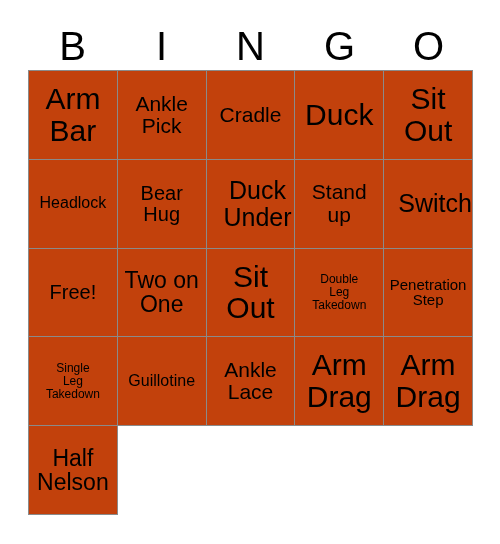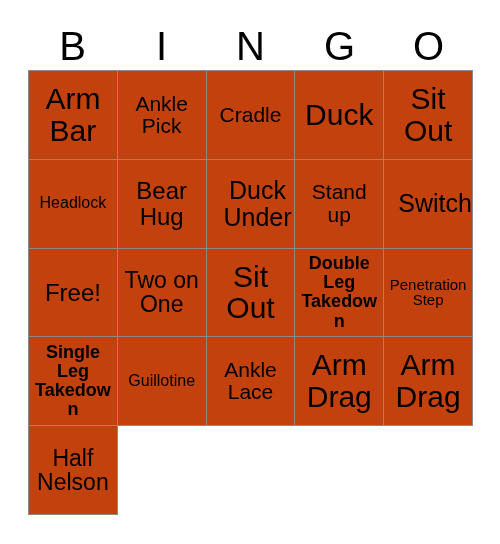--- a/index.html
+++ b/index.html
@@ -78,27 +78,27 @@
   .cell-text {
     display: block;
     width: 100%;
     line-height: 1.06;
     color: #000000;
     word-wrap: break-word;
     white-space: pre-line;
   }
 
   
-  .fs-xxl .cell-text { font-size: 24px; }
+  .fs-xxl .cell-text { font-size: 20px; }
   .fs-xl  .cell-text { font-size: 30px; }
   .fs-lg  .cell-text { font-size: 21px; }
   .fs-md  .cell-text { font-size: 25px; padding-left: 14px; }
   .fs-sm  .cell-text { font-size: 23px; }
   .fs-xs  .cell-text { font-size: 21px; }
-  .fs-xxs .cell-text { font-size: 18px; font-weight: bold; }
+  .fs-xxs .cell-text { font-size: 12px; }
   .fs-tiny .cell-text { font-size: 16px; }
   .fs-micro .cell-text { font-size: 15px; }
 </style>
 </head>
 <body>
 
 <div id="bingo-card">
 
   <div id="bingo-header">
     <div class="header-letter">B</div>

